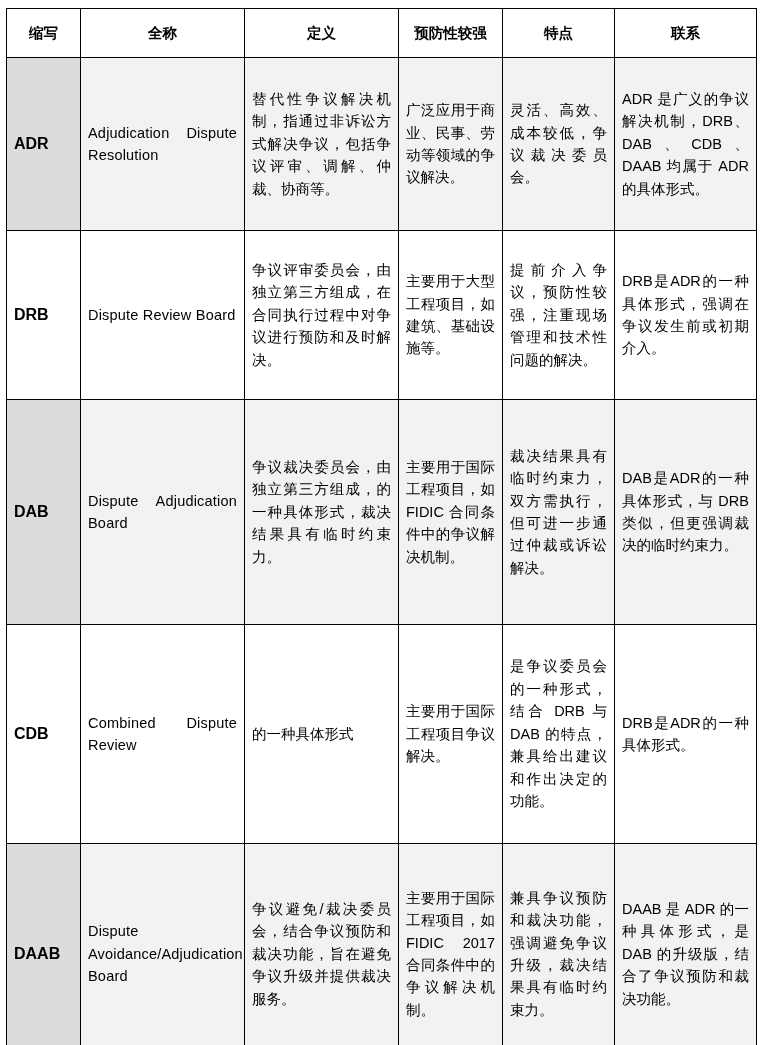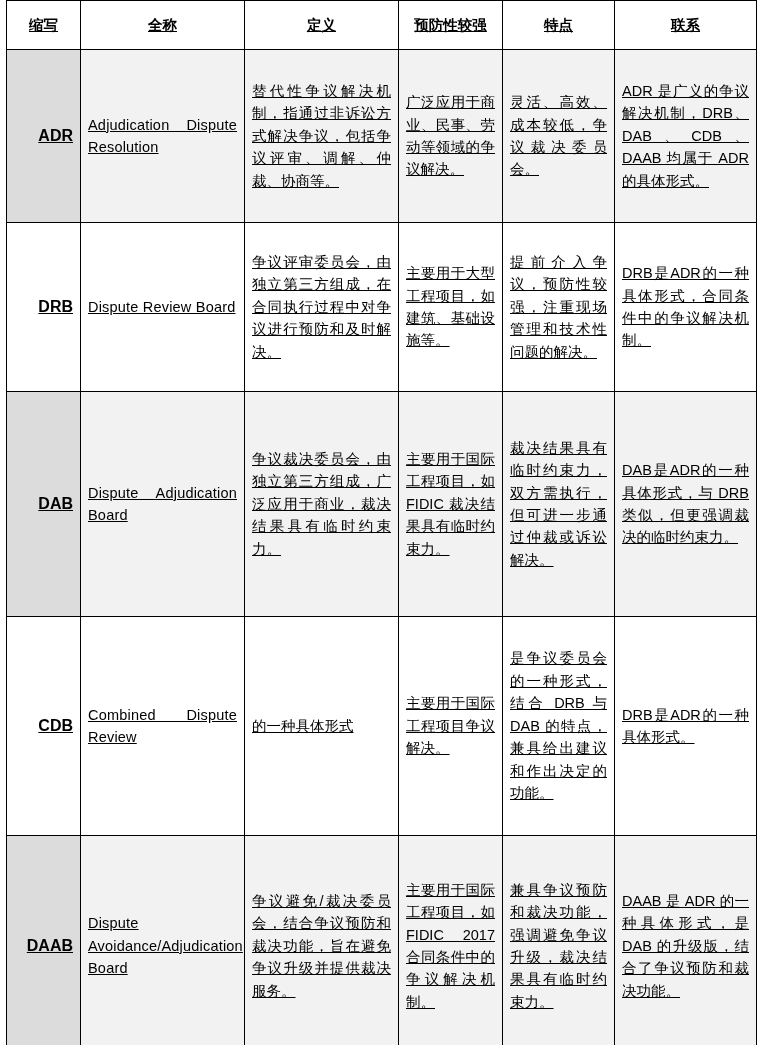--- a/index.html
+++ b/index.html
@@ -11,22 +11,21 @@
     width: 762px;
     height: 1045px;
     font-family: "Liberation Sans", sans-serif;
     color: #000000;
     overflow: hidden;
   }
   .sheet {
     width: 762px;
     height: 781px;
     box-sizing: border-box;
-    padding: 0 6px 6px 6px;
-    text-decoration: underline;
+    padding: 8px 6px 6px 6px;
   }
   table.cmp {
     border-collapse: collapse;
     table-layout: fixed;
     width: 750px;
     background: #ffffff;
   }
   table.cmp th,
   table.cmp td {
     border: 1px solid #000000;
@@ -46,21 +45,21 @@
   
   col.c-abbr  { width: 74px; }
   col.c-full  { width: 164px; }
   col.c-def   { width: 154px; }
   col.c-scope { width: 104px; }
   col.c-feat  { width: 112px; }
   col.c-rel   { width: 142px; }
 
   tbody tr.shaded td.abbr { background: #dcdcdc; }
   tbody tr td.abbr {
-    text-align: right;
+    text-align: left;
     font-weight: bold;
     font-size: 16px;
   }
   tbody tr.shaded td { background: #f2f2f2; }
   tbody tr.plain td { background: #ffffff; }
 
   td.full {
     text-align: justify;
     text-align-last: left;
     font-size: 14.5px;
@@ -113,27 +112,27 @@
         <td class="scope just">广泛应用于商业、民事、劳动等领域的争议解决。</td>
         <td class="feat just">灵活、高效、成本较低，争议裁决委员会。</td>
         <td class="rel just">ADR 是广义的争议解决机制，DRB、DAB、CDB、DAAB 均属于 ADR 的具体形式。</td>
       </tr>
       <tr class="plain r-drb">
         <td class="abbr">DRB</td>
         <td class="full just">Dispute Review Board</td>
         <td class="def just">争议评审委员会，由独立第三方组成，在合同执行过程中对争议进行预防和及时解决。</td>
         <td class="scope just">主要用于大型工程项目，如建筑、基础设施等。</td>
         <td class="feat just">提前介入争议，预防性较强，注重现场管理和技术性问题的解决。</td>
-        <td class="rel just">DRB是ADR的一种具体形式，合同条件中的争议解决机制。</td>
+        <td class="rel just">DRB是ADR的一种具体形式，强调在争议发生前或初期介入。</td>
       </tr>
       <tr class="shaded r-dab">
         <td class="abbr">DAB</td>
         <td class="full justleft">Dispute Adjudication Board</td>
-        <td class="def just">争议裁决委员会，由独立第三方组成，广泛应用于商业，裁决结果具有临时约束力。</td>
-        <td class="scope just">主要用于国际工程项目，如 FIDIC 裁决结果具有临时约束力。</td>
+        <td class="def just">争议裁决委员会，由独立第三方组成，的一种具体形式，裁决结果具有临时约束力。</td>
+        <td class="scope just">主要用于国际工程项目，如 FIDIC 合同条件中的争议解决机制。</td>
         <td class="feat just">裁决结果具有临时约束力，双方需执行，但可进一步通过仲裁或诉讼解决。</td>
         <td class="rel just">DAB是ADR的一种具体形式，与 DRB 类似，但更强调裁决的临时约束力。</td>
       </tr>
       <tr class="plain r-cdb">
         <td class="abbr">CDB</td>
         <td class="full justleft">Combined Dispute Review</td>
         <td class="def">的一种具体形式</td>
         <td class="scope just">主要用于国际工程项目争议解决。</td>
         <td class="feat just">是争议委员会的一种形式，结合 DRB 与 DAB 的特点，兼具给出建议和作出决定的功能。</td>
         <td class="rel just">DRB是ADR的一种具体形式。</td>

